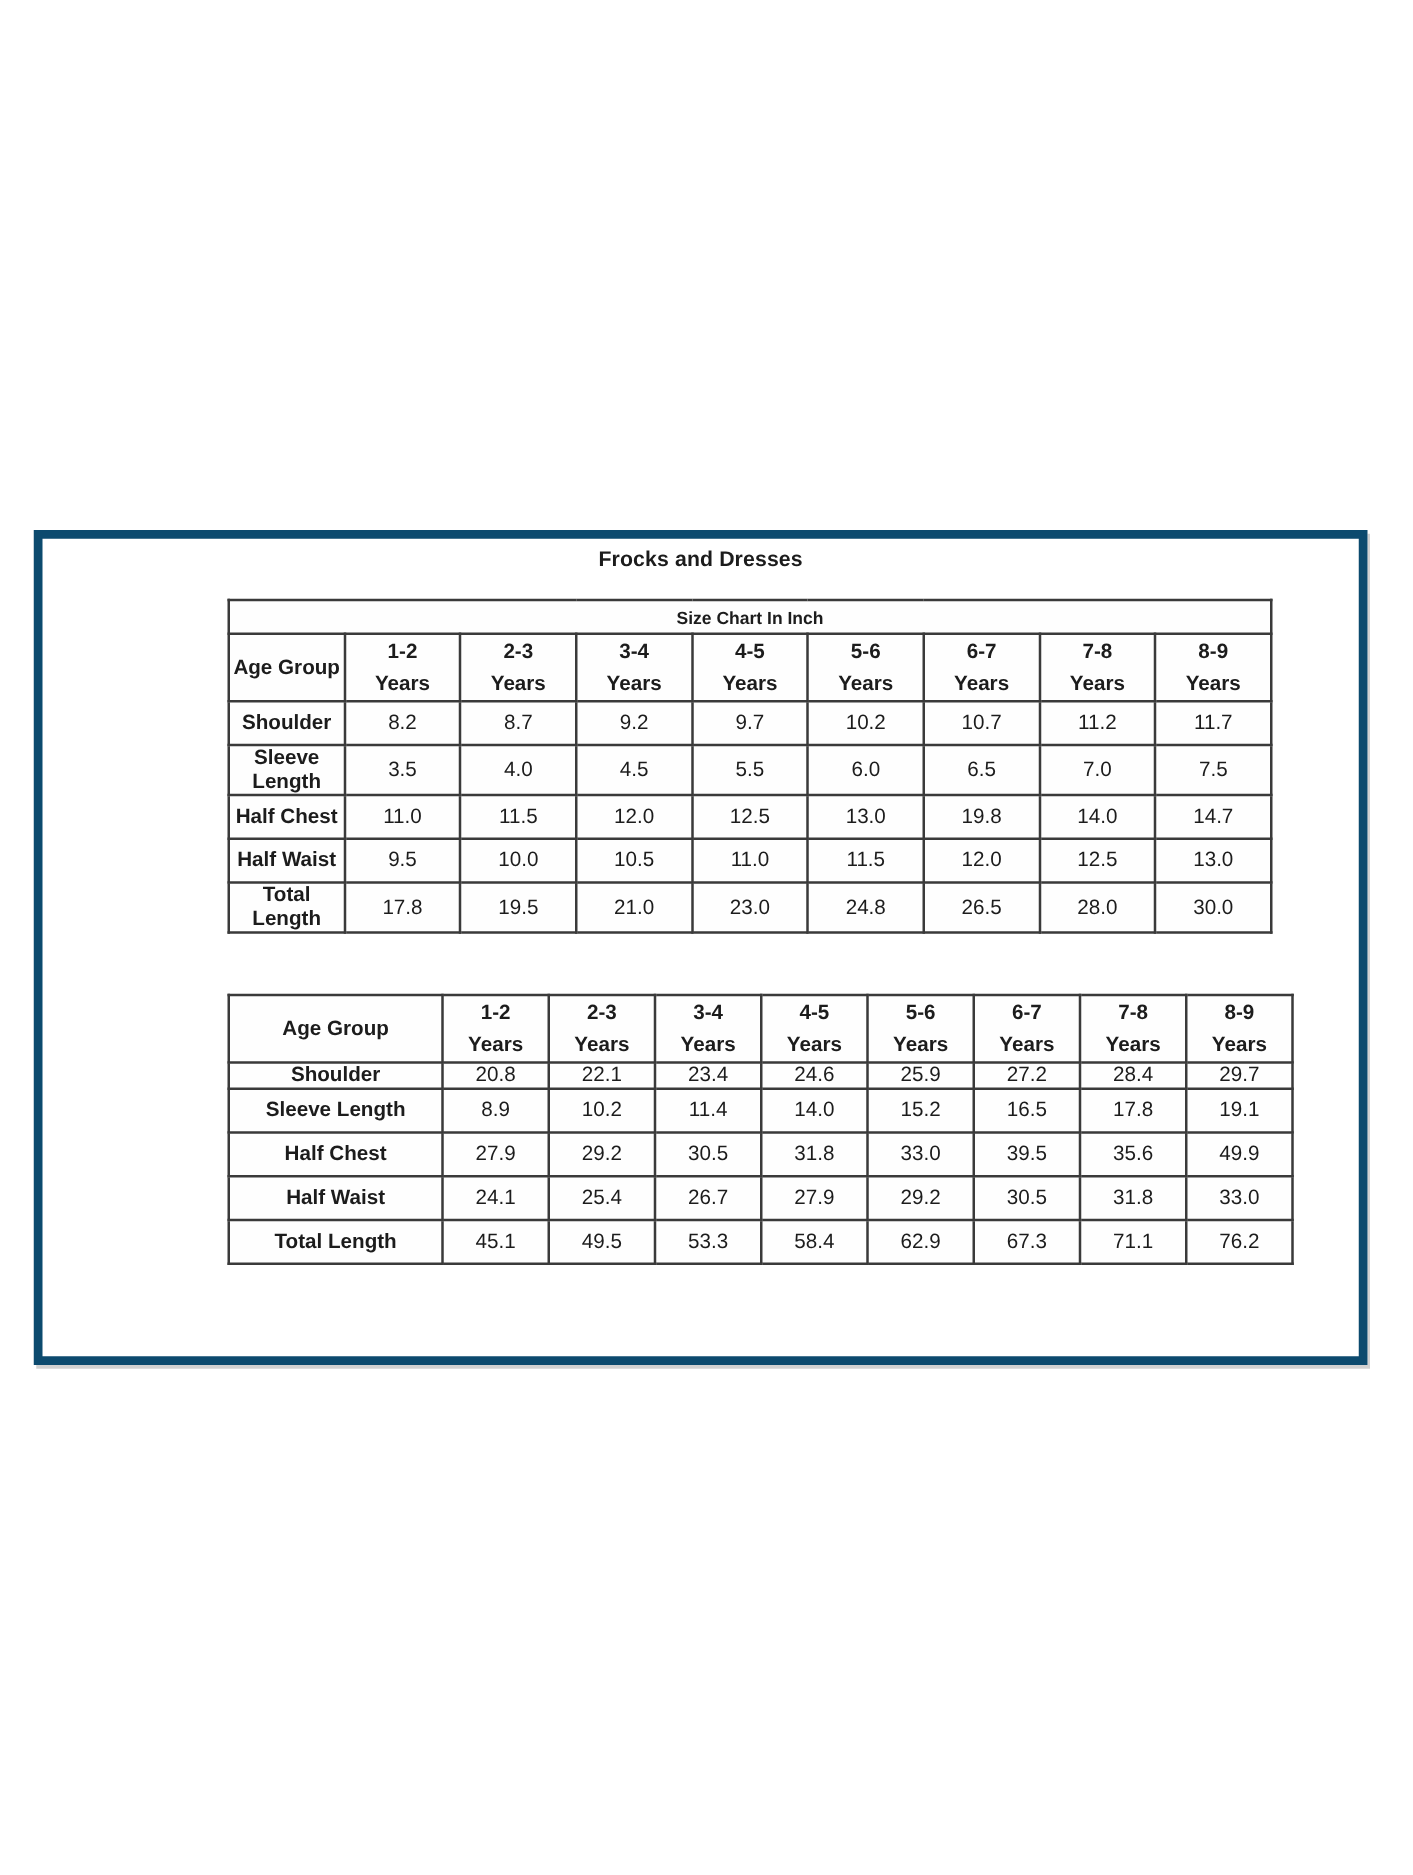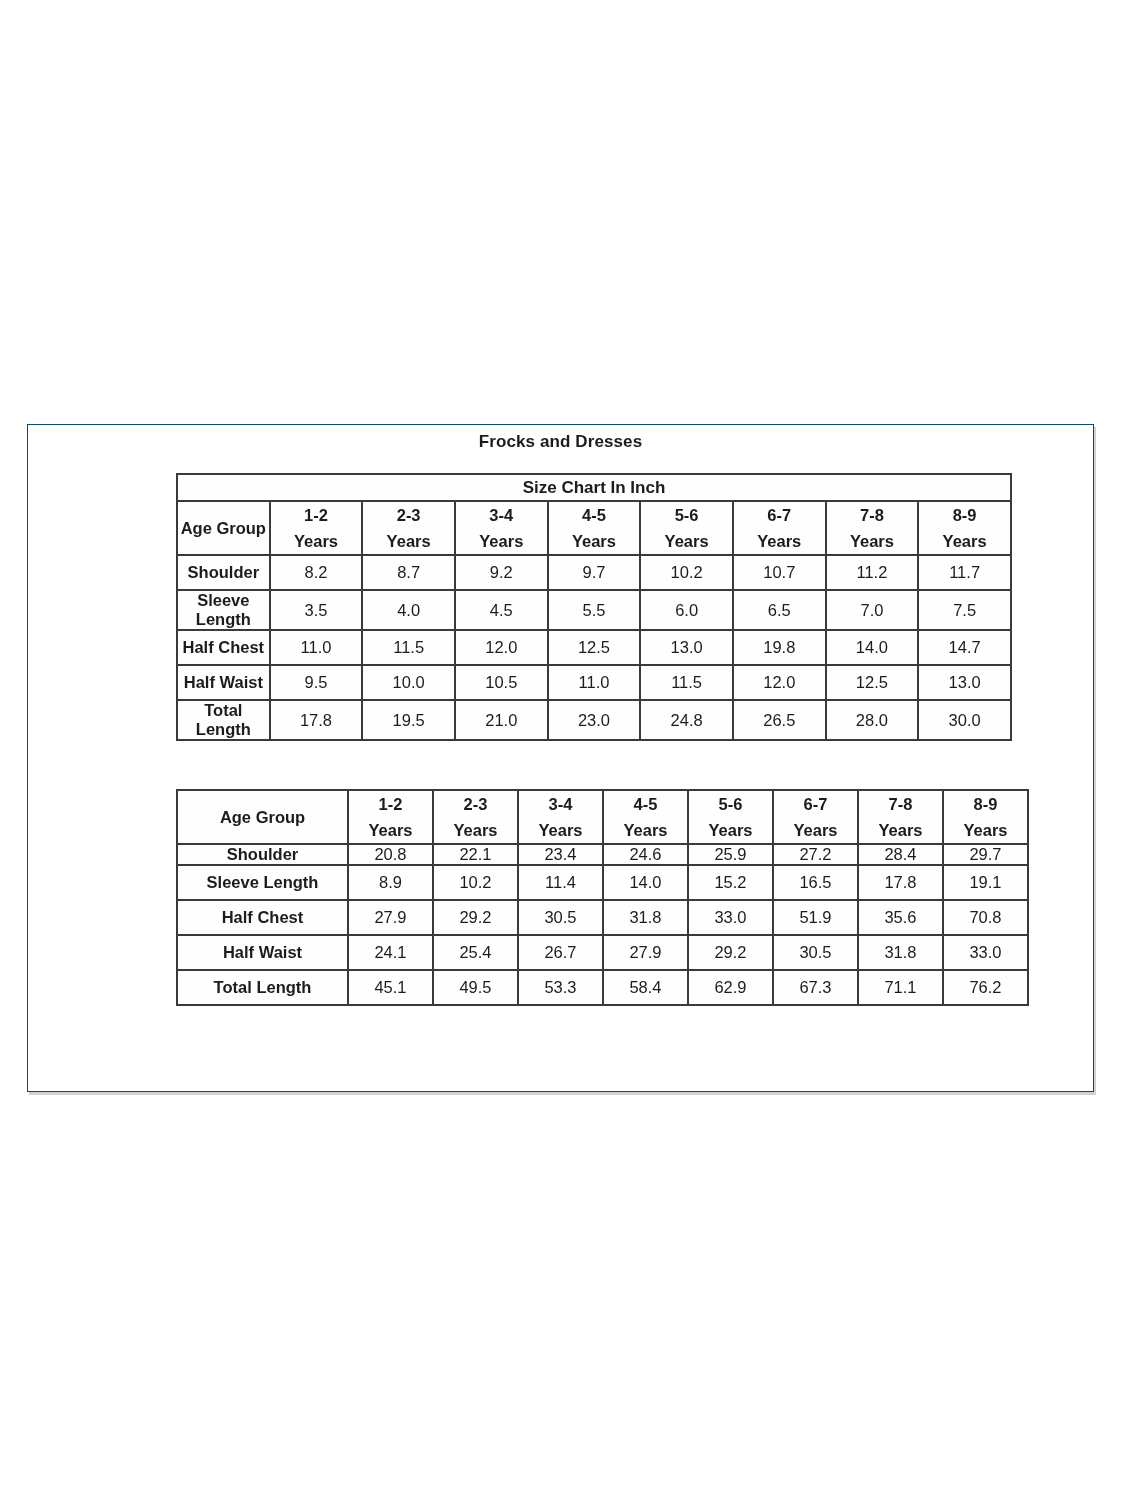--- a/index.html
+++ b/index.html
@@ -14,21 +14,21 @@
     font-family: "Liberation Sans", sans-serif;
     color: #1c1c1c;
   }
   .outer-box {
     position: absolute;
     left: 27px;
     top: 424px;
     width: 1067px;
     height: 668px;
     box-sizing: border-box;
-    border: 1px solid #0c4a6e;
+    border: 7px solid #0c4a6e;
     background: #ffffff;
     box-shadow: 2px 3px 0 rgba(0,0,0,0.18);
   }
   .doc-title {
     position: absolute;
     left: 0;
     right: 0;
     top: 7px;
     text-align: center;
     font-weight: 700;
@@ -50,21 +50,21 @@
     border: 2px solid #3a3a3a;
     text-align: center;
     vertical-align: middle;
     padding: 0;
     background: #fefefe;
     overflow: hidden;
   }
   .size-table td.tbl-title {
     height: 25px;
     font-weight: 700;
-    font-size: 17px;
+    font-size: 14px;
   }
   .size-table td.corner {
     width: 169px;
     font-weight: 700;
     margin-left: 47px;
   }
   .size-table td.col-head {
     width: 83px;
     height: 52px;
     font-weight: 700;
@@ -197,23 +197,23 @@
           <td class="val">17.8</td>
           <td class="val">19.1</td>
         </tr>
         <tr>
           <td class="row-label">Half Chest</td>
           <td class="val">27.9</td>
           <td class="val">29.2</td>
           <td class="val">30.5</td>
           <td class="val">31.8</td>
           <td class="val">33.0</td>
-          <td class="val">51.9</td>
+          <td class="val">39.5</td>
           <td class="val">35.6</td>
-          <td class="val">70.8</td>
+          <td class="val">49.9</td>
         </tr>
         <tr>
           <td class="row-label">Half Waist</td>
           <td class="val">24.1</td>
           <td class="val">25.4</td>
           <td class="val">26.7</td>
           <td class="val">27.9</td>
           <td class="val">29.2</td>
           <td class="val">30.5</td>
           <td class="val">31.8</td>

